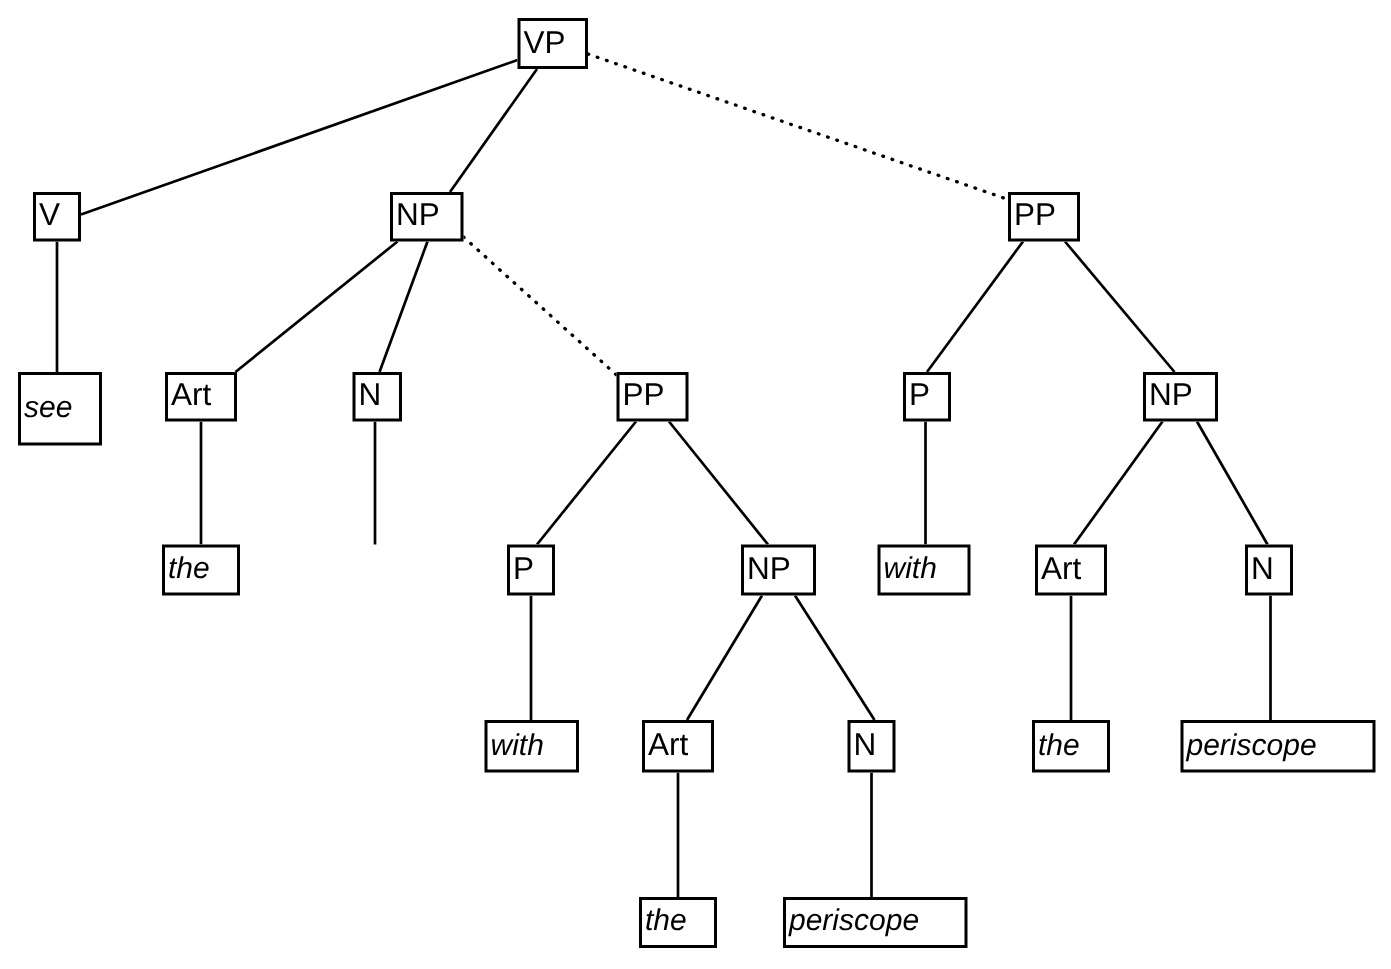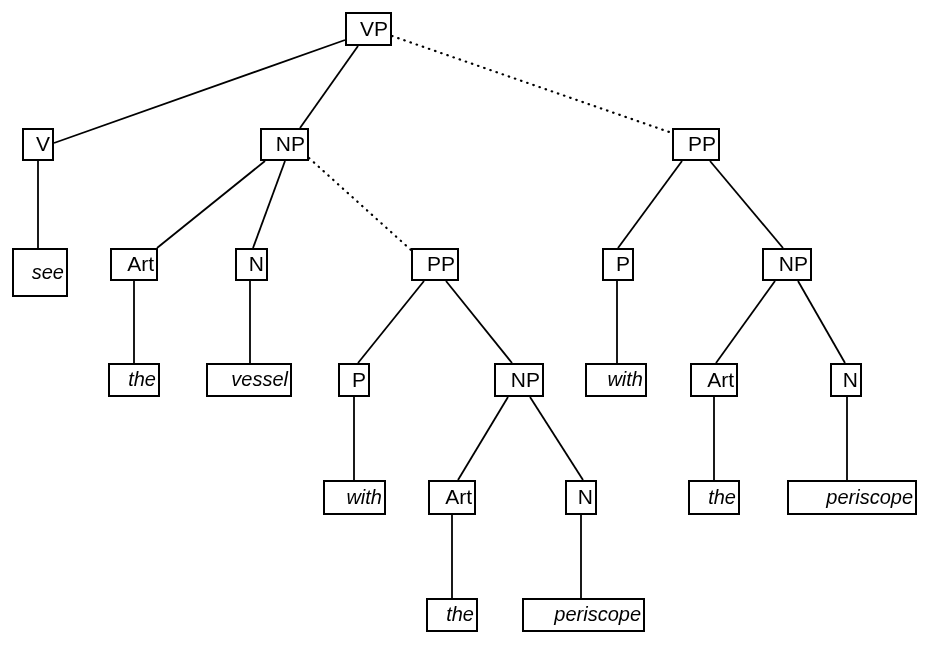--- a/index.html
+++ b/index.html
@@ -23,21 +23,21 @@
     height: 646px;
   }
   .node {
     position: absolute;
     box-sizing: border-box;
     border: 2px solid #000000;
     background: #ffffff;
     color: #000000;
     display: flex;
     align-items: center;
-    justify-content: flex-end;
+    justify-content: flex-start;
     font-size: 21px;
     line-height: 1;
     white-space: nowrap;
     z-index: 2;
   }
   .node.leaf {
     font-style: italic;
     font-size: 20px;
   }
   .node .lbl {
@@ -101,23 +101,20 @@
     </div>
     <div class="node" style="left: 602px; top: 248px; width: 32px; height: 33px;">
       <span class="lbl">P</span>
     </div>
     <div class="node" style="left: 762px; top: 248px; width: 50px; height: 33px;">
       <span class="lbl">NP</span>
     </div>
     <div class="node leaf" style="left: 108px; top: 363px; width: 52px; height: 34px;">
       <span class="lbl">the</span>
     </div>
-    <div class="node leaf" style="left: 206px; top: 363px; width: 86px; height: 34px;">
-      <span class="lbl">vessel</span>
-    </div>
     <div class="node" style="left: 338px; top: 363px; width: 32px; height: 34px;">
       <span class="lbl">P</span>
     </div>
     <div class="node" style="left: 494px; top: 363px; width: 50px; height: 34px;">
       <span class="lbl">NP</span>
     </div>
     <div class="node leaf" style="left: 585px; top: 363px; width: 62px; height: 34px;">
       <span class="lbl">with</span>
     </div>
     <div class="node" style="left: 690px; top: 363px; width: 48px; height: 34px;">

